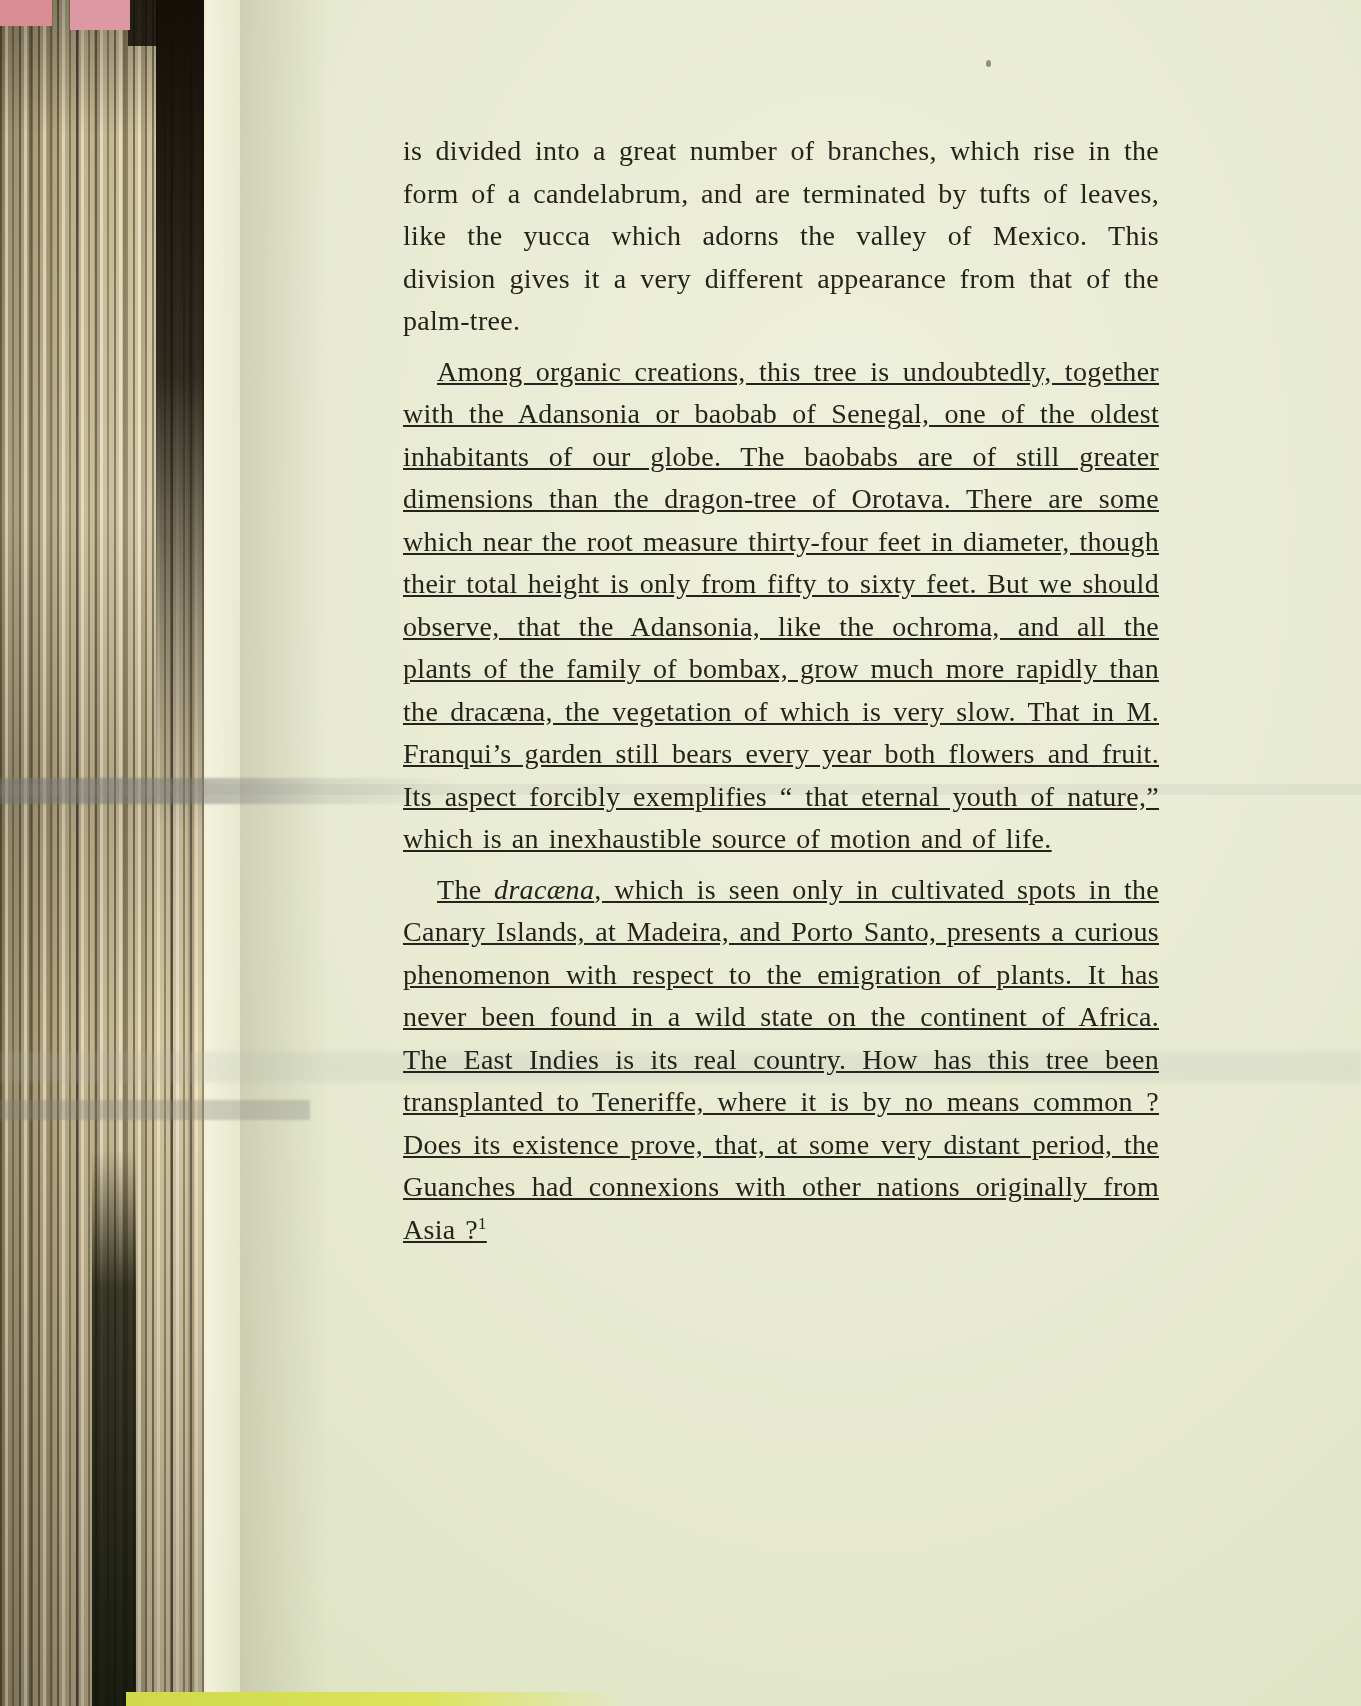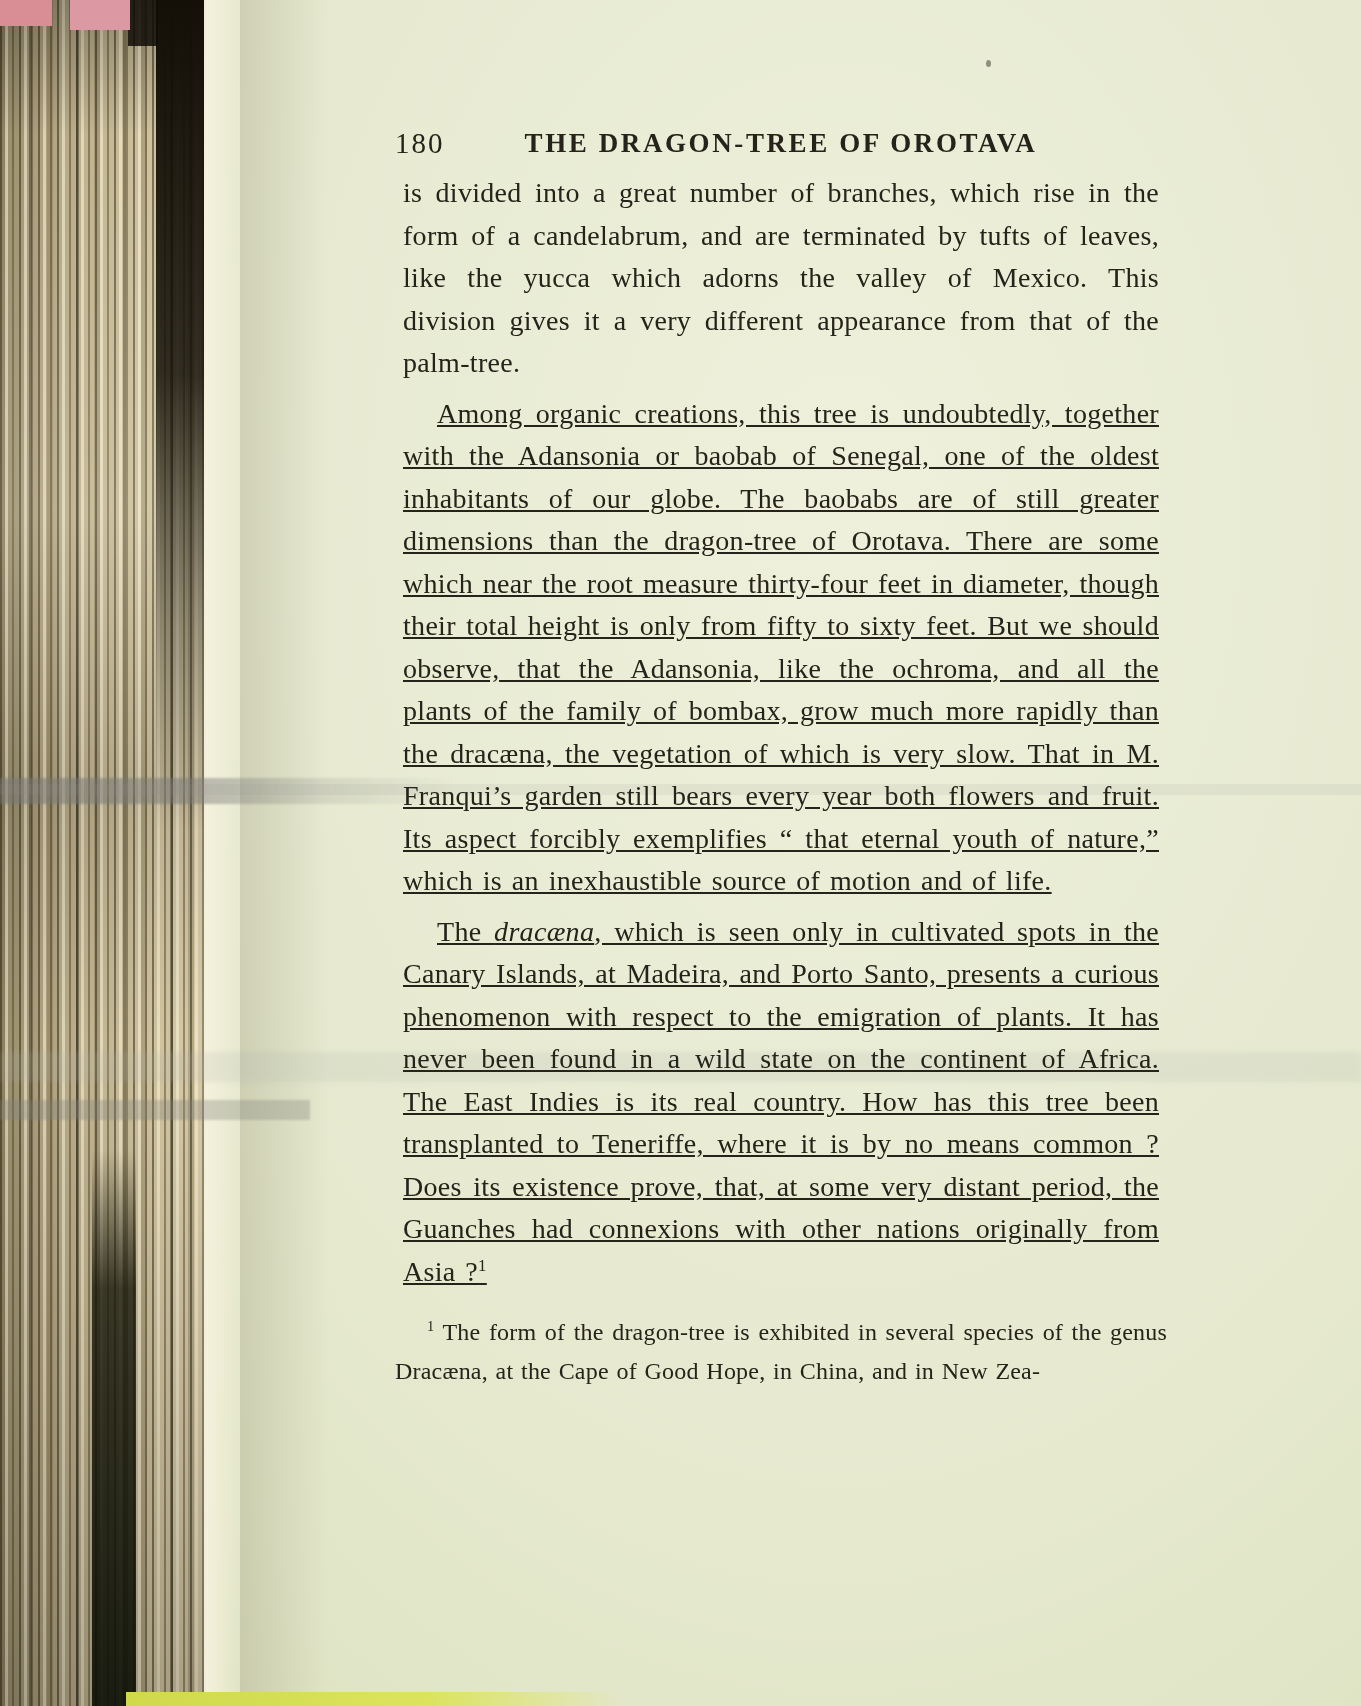--- a/index.html
+++ b/index.html
@@ -97,25 +97,20 @@
   <div class="gutter-highlight"></div>
   <div class="gutter-shadow"></div>
   <div class="smear1"></div>
   <div class="smear1b"></div>
   <div class="smear2"></div>
   <div class="smear2b"></div>
   <div class="bottom-strip"></div>
   <div class="speck"></div>
 
   <div class="content">
-    <div class="pagehead">
-      <span class="pagenum">180</span>
-      <span class="runtitle">THE DRAGON-TREE OF OROTAVA</span>
-    </div>
     <div class="bodytext">
         <p class="para"><span>is divided into a great number of branches, which rise in the form of a candelabrum, and are terminated by tufts of leaves, like the yucca which adorns the valley of Mexico. This division gives it a very different appearance from that of the palm-tree.</span></p>
         <p class="para indent"><span>Among organic creations, this tree is undoubtedly, together with the Adansonia or baobab of Senegal, one of the oldest inhabitants of our globe. The baobabs are of still greater dimensions than the dragon-tree of Orotava. There are some which near the root measure thirty-four feet in diameter, though their total height is only from fifty to sixty feet. But we should observe, that the Adansonia, like the ochroma, and all the plants of the family of bombax, grow much more rapidly than the dracæna, the vegetation of which is very slow. That in M. Franqui’s garden still bears every year both flowers and fruit. Its aspect forcibly exemplifies “ that eternal youth of nature,” which is an inexhaustible source of motion and of life.</span></p>
         <p class="para indent"><span>The </span><i>dracæna</i><span>, which is seen only in cultivated spots in the Canary Islands, at Madeira, and Porto Santo, presents a curious phenomenon with respect to the emigration of plants. It has never been found in a wild state on the continent of Africa. The East Indies is its real country. How has this tree been transplanted to Teneriffe, where it is by no means common&nbsp;? Does its existence prove, that, at some very distant period, the Guanches had connexions with other nations originally from Asia&nbsp;?</span><sup>1</sup></p>
       </div>
-    <div class="footnote"><sup>1</sup><span> The form of the dragon-tree is exhibited in several species of the genus Dracæna, at the Cape of Good Hope, in China, and in New Zea-</span></div>
   </div>
 
 </div>
 
 </body></html>

